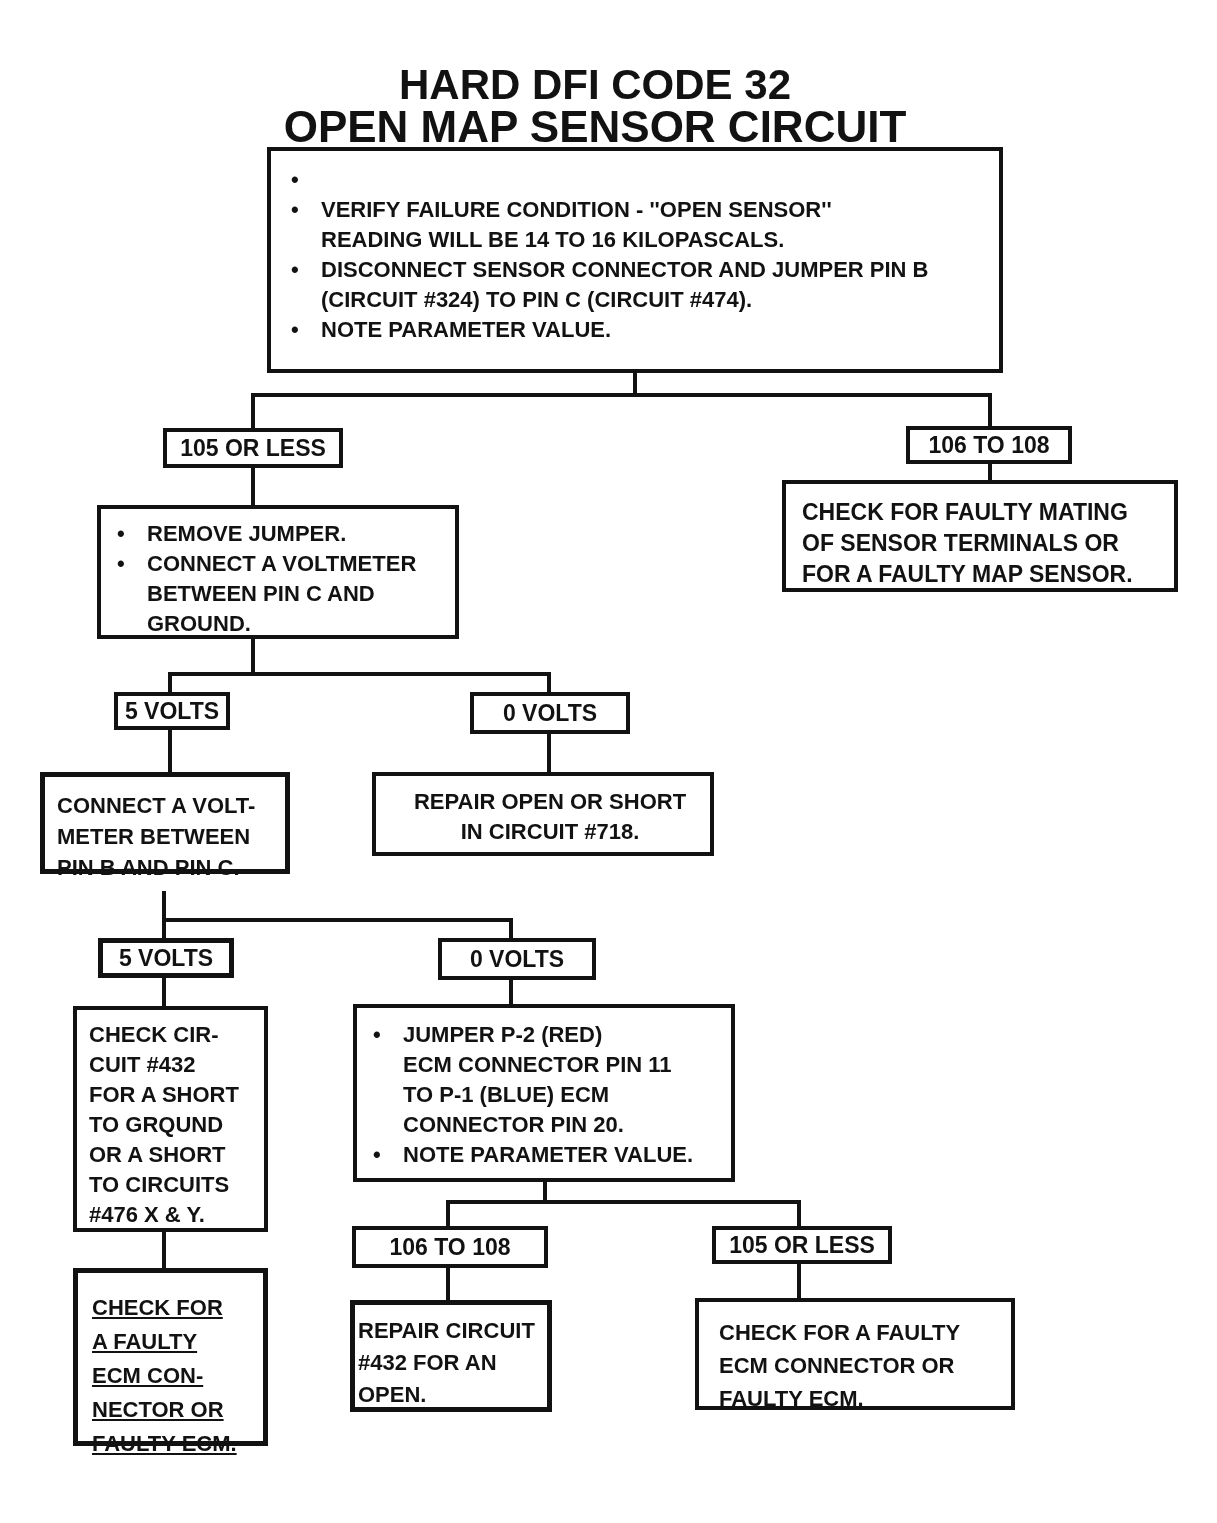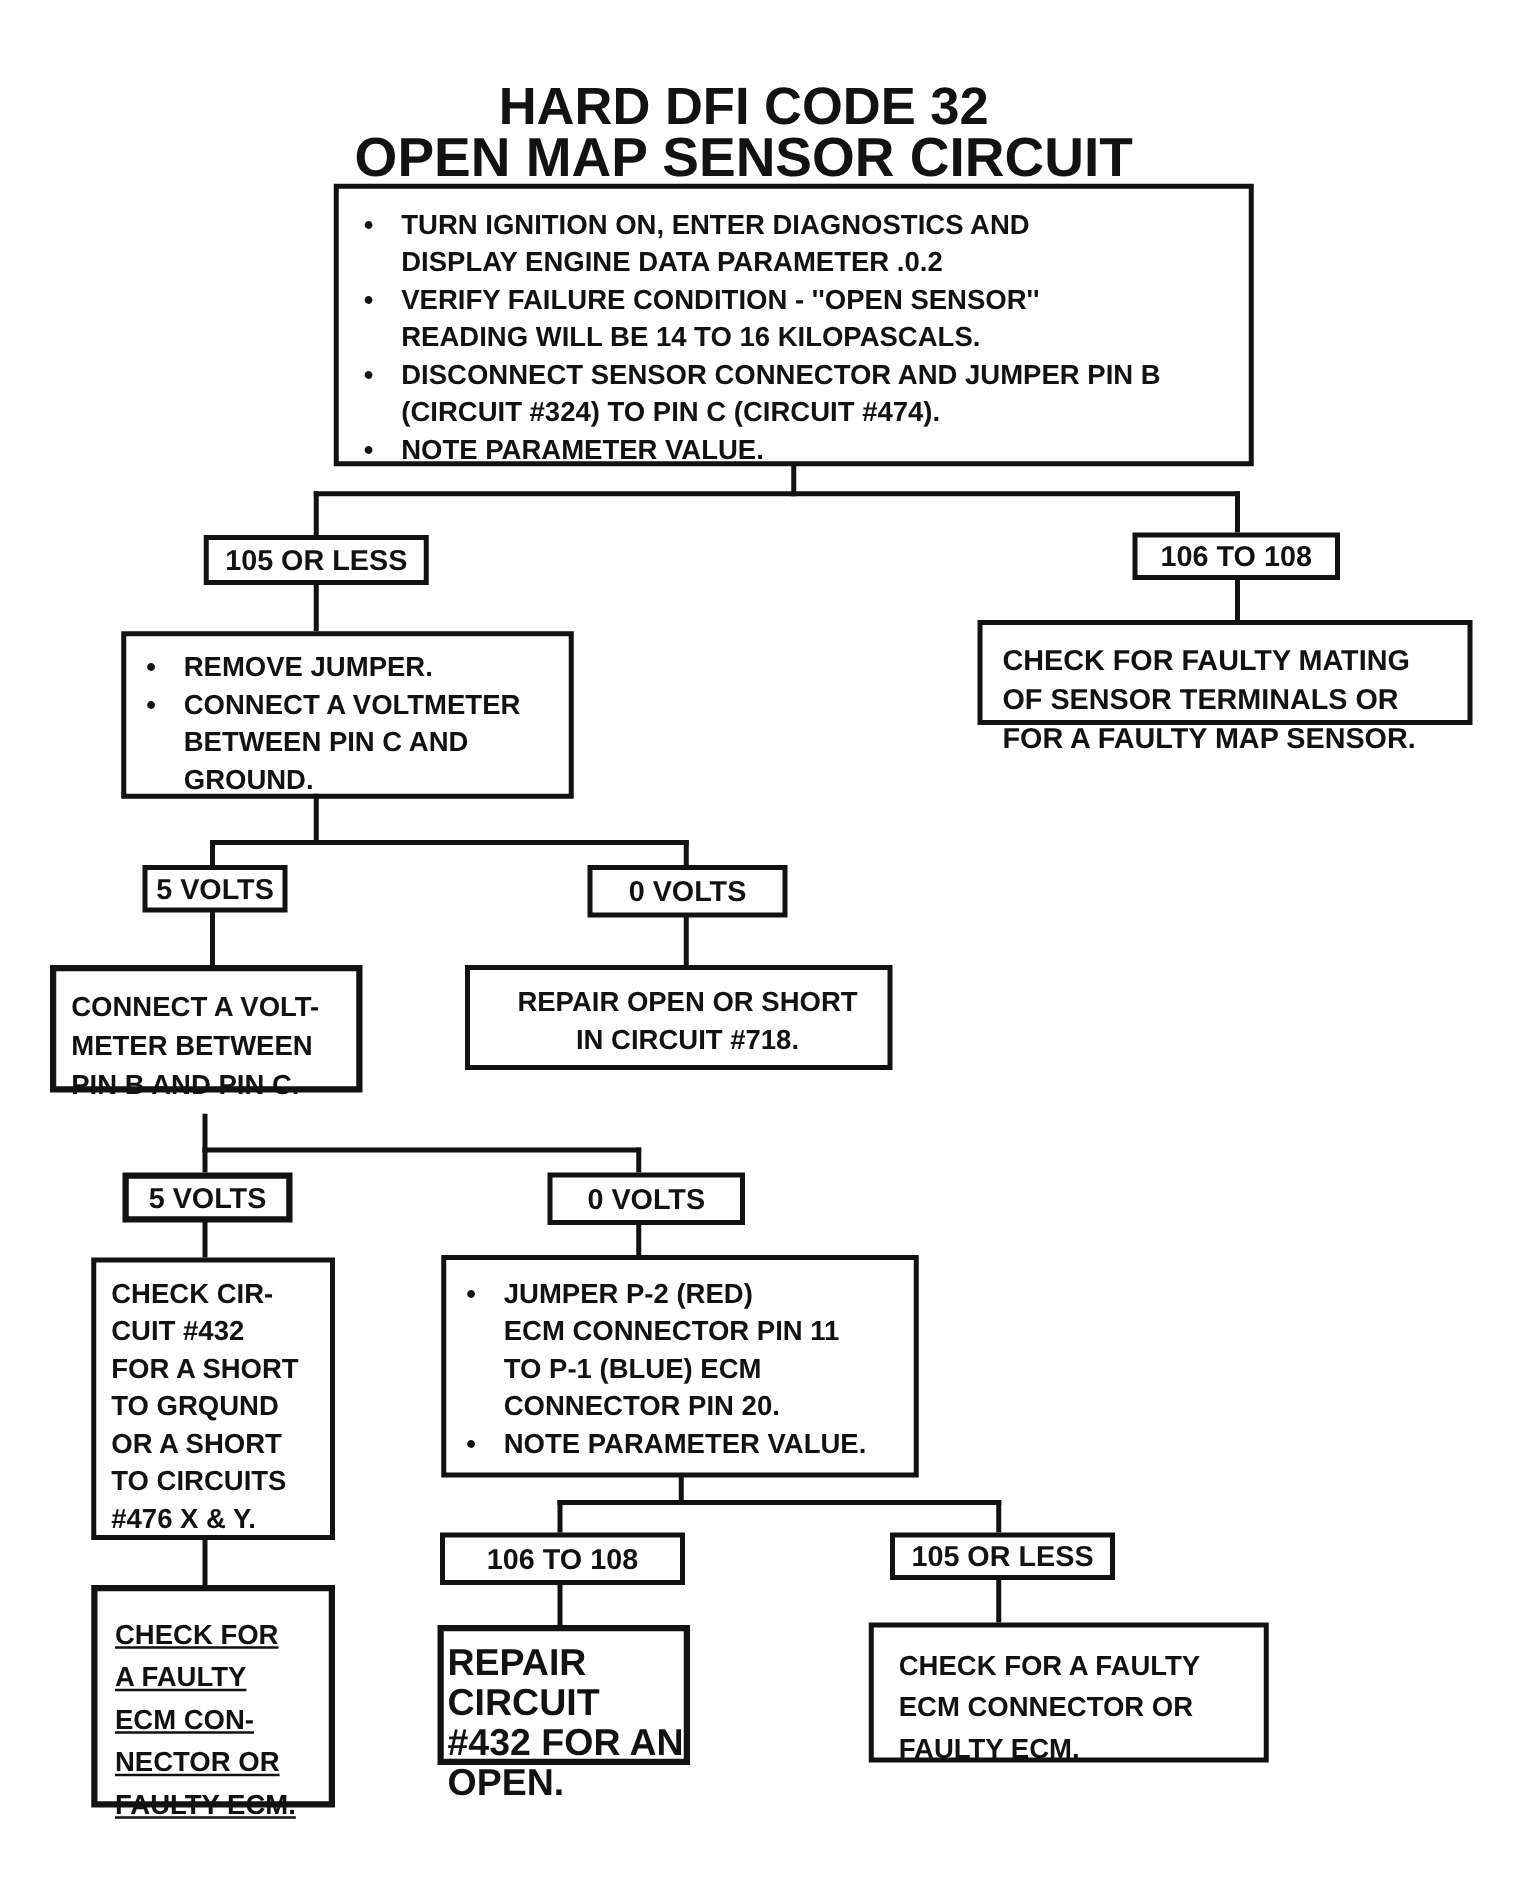--- a/index.html
+++ b/index.html
@@ -31,40 +31,38 @@
   
   .rj{padding:10px 8px 0 16px;font-size:22px;line-height:30px;}
   
   .jp{padding:12px 8px 0 16px;font-size:22px;line-height:30px;}
 
   .fm{padding:13px 0 0 16px;font-size:23px;line-height:31px;}
   .vbc{padding:13px 0 0 12px;font-size:22px;line-height:31px;}
   .r474{padding:11px 0 0 14px;font-size:22px;line-height:30px;text-align:center;}
   .c432{padding:10px 0 0 12px;font-size:22px;line-height:30px;}
   .ecmL{padding:18px 0 0 14px;font-size:22px;line-height:34px;text-decoration:underline;}
-  .r432{padding:10px 0 0 3px;font-size:30px;line-height:32px;}
+  .r432{padding:10px 0 0 3px;font-size:22px;line-height:32px;}
   .ecmR{padding:14px 0 0 20px;font-size:22px;line-height:33px;margin-left:47px;}
 
   .cl{position:absolute;background:var(--ink);}
 </style>
 </head>
 <body>
 
 <div class="canvas">
 
   <div class="title">
     <div class="t1">HARD DFI CODE 32</div>
     <div class="t2">OPEN MAP SENSOR CIRCUIT</div>
   </div>
 
   <div class="box start" style="left:267px;top:147px;width:736px;height:226px;">
     <div class="bl">
       <span class="dot">•</span>
-      <span class="txt">TURN IGNITION ON, ENTER DIAGNOSTICS AND
-DISPLAY ENGINE DATA PARAMETER .0.2</span>
     </div>
     <div class="bl">
       <span class="dot">•</span>
       <span class="txt">VERIFY FAILURE CONDITION - ''OPEN SENSOR''
 READING WILL BE 14 TO 16 KILOPASCALS.</span>
     </div>
     <div class="bl">
       <span class="dot">•</span>
       <span class="txt">DISCONNECT SENSOR CONNECTOR AND JUMPER PIN B
 (CIRCUIT #324) TO PIN C (CIRCUIT #474).</span>
@@ -92,21 +90,21 @@
       <span class="txt">REMOVE JUMPER.</span>
     </div>
     <div class="bl">
       <span class="dot">•</span>
       <span class="txt">CONNECT A VOLTMETER
 BETWEEN PIN C AND
 GROUND.</span>
     </div>
   </div>
 
-  <div class="box fm lines" style="left:782px;top:496px;width:396px;height:84px;">CHECK FOR FAULTY MATING
+  <div class="box fm lines" style="left:782px;top:480px;width:396px;height:112px;">CHECK FOR FAULTY MATING
 OF SENSOR TERMINALS OR
 FOR A FAULTY MAP SENSOR.</div>
 
   <div class="cl" style="left:251px;top:635px;width:4px;height:41px;"></div>
   <div class="cl" style="left:168px;top:672px;width:383px;height:4px;"></div>
   <div class="cl" style="left:168px;top:672px;width:4px;height:24px;"></div>
   <div class="cl" style="left:547px;top:672px;width:4px;height:24px;"></div>
 
   <div class="box label" style="left:114px;top:692px;width:116px;height:38px;">5 VOLTS</div>
   <div class="box label" style="left:470px;top:692px;width:160px;height:42px;">0 VOLTS</div>

